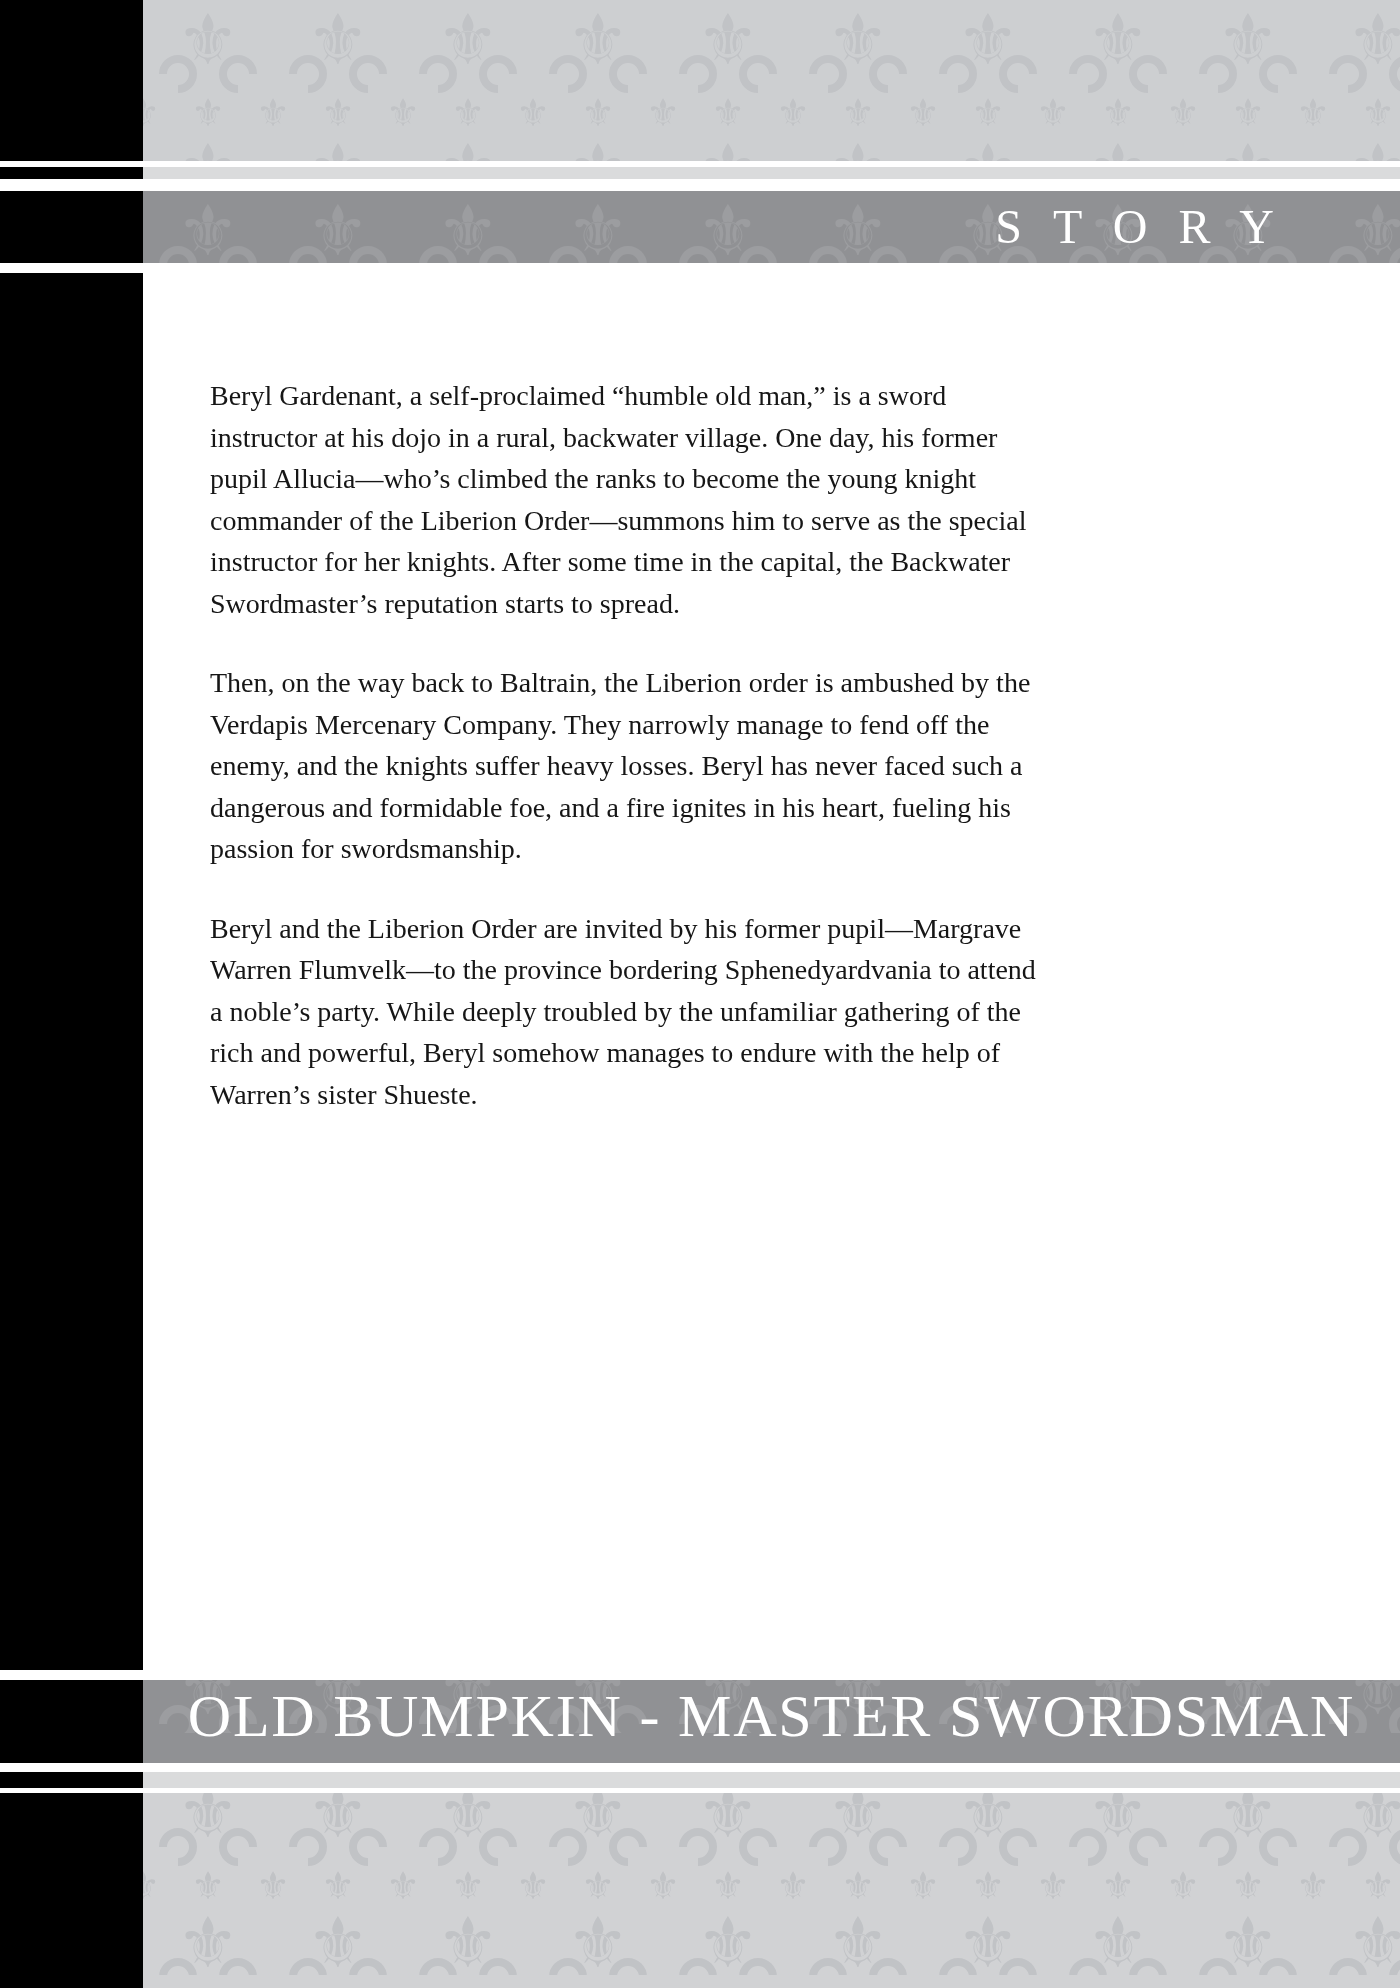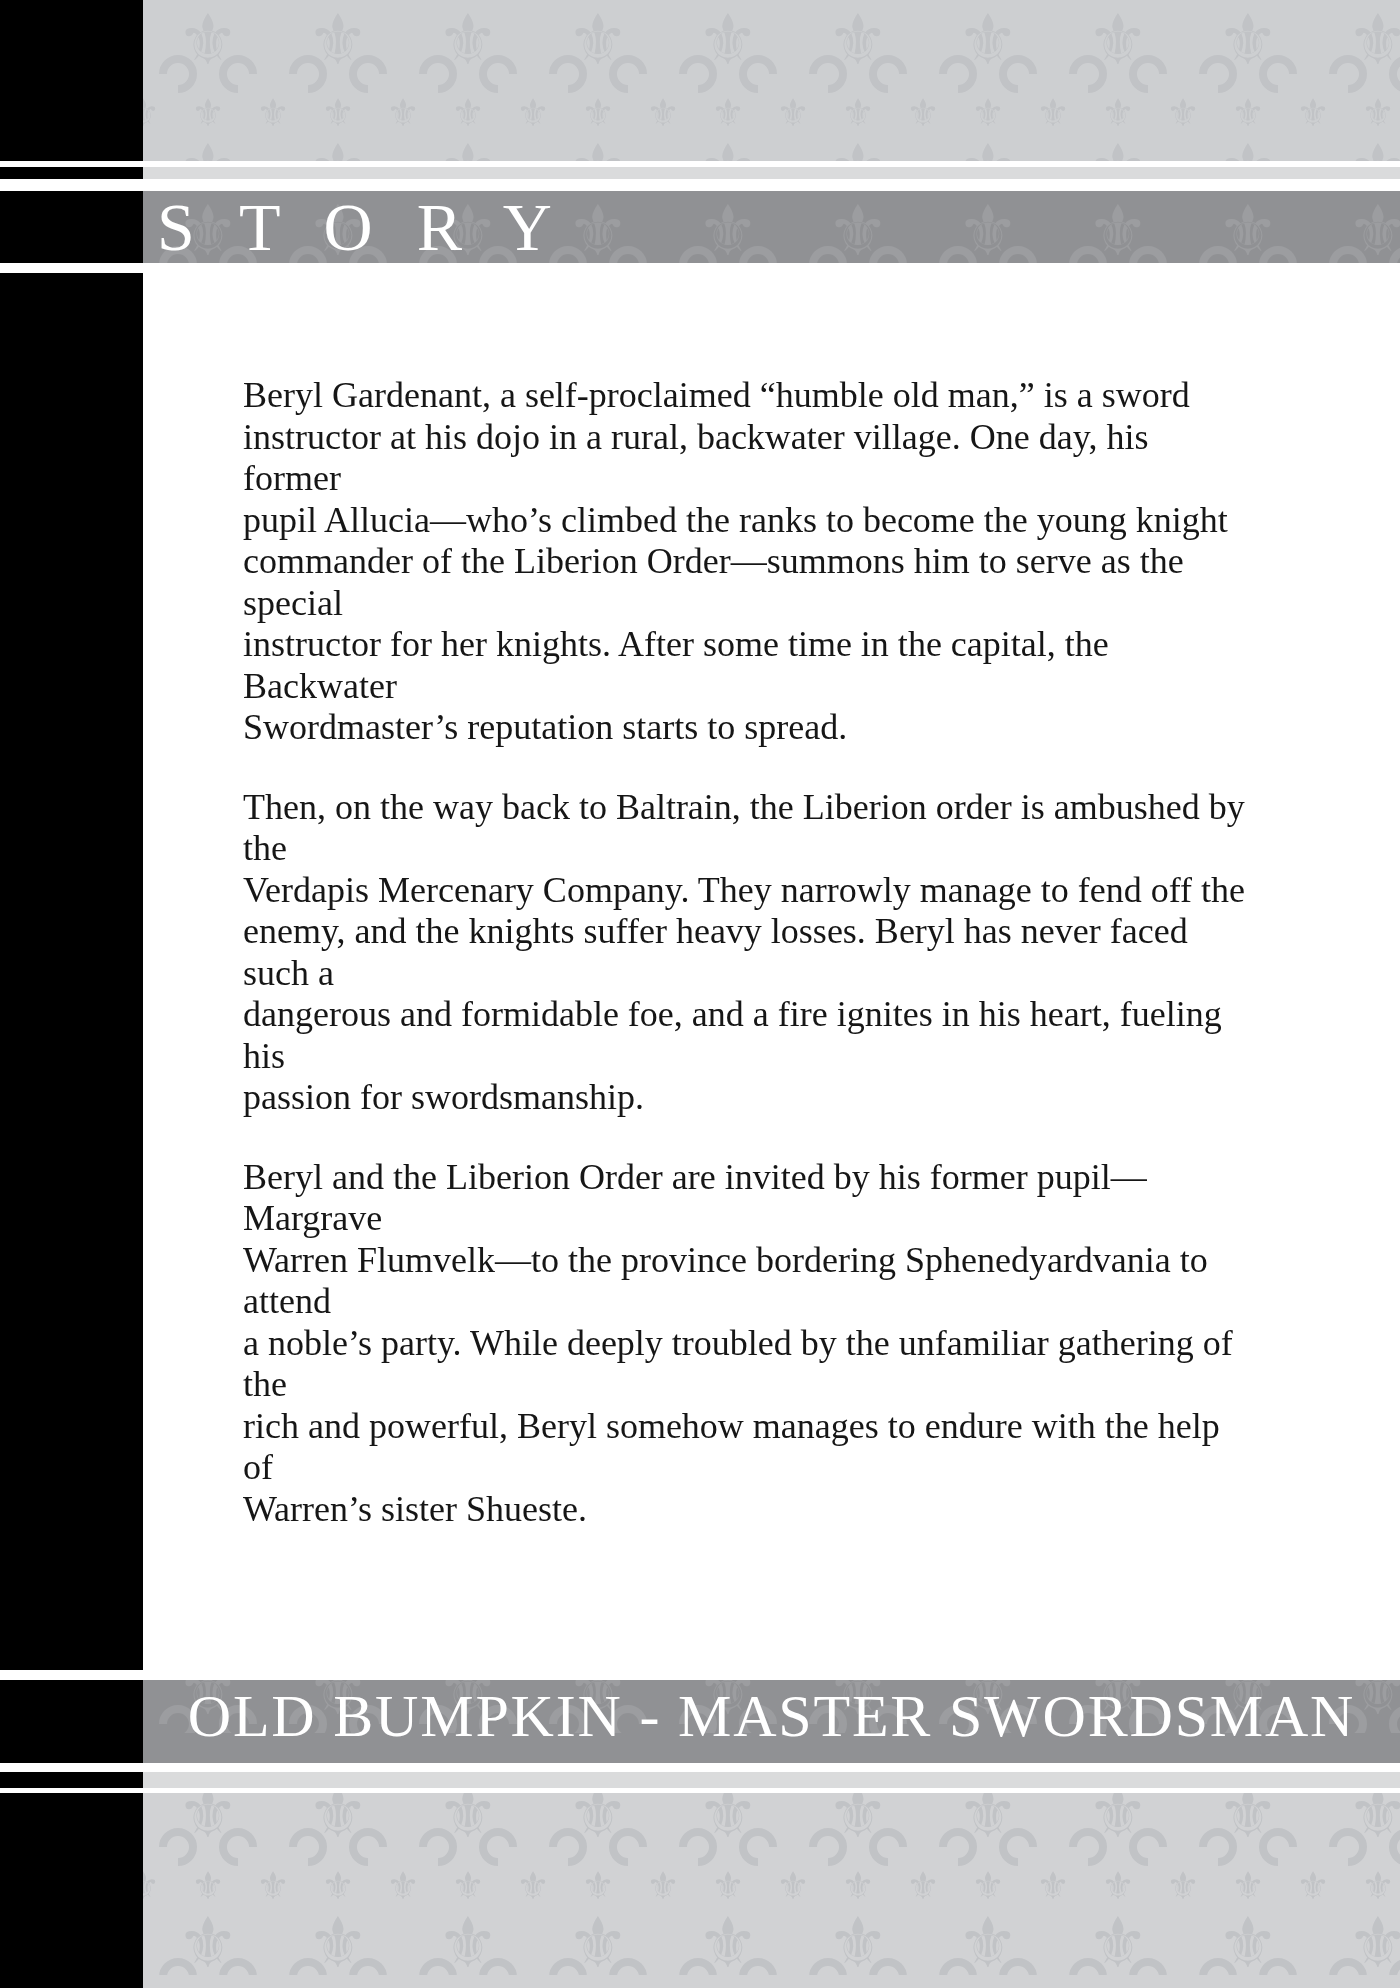--- a/index.html
+++ b/index.html
@@ -37,40 +37,39 @@
   .pat-lighter-bg{background:#dadbdc;}
   .pat-dark-bg{background:#909194;}
   .pat-bottom-bg{background:#d1d2d4;}
 
   .banner-text{
     position:relative;z-index:1;
     color:#ffffff;
     white-space:nowrap;
   }
   .header-banner-text{
-    font-size:68px;line-height:72px;
+    font-size:48px;line-height:72px;
     letter-spacing:0.65em;
-    text-align:left;
+    text-align:right;
     padding-right:95px;
     padding-left:14px;
   }
   .footer-banner-text{
     font-size:60px;line-height:73px;
     letter-spacing:0.03em;
     text-align:center;
   }
 
   .content-zone{background:#ffffff;}
   .story-text{
     padding:102px 0 0 67px;
     width:1010px;
     color:#161616;
-    font-size:36px;
+    font-size:28px;
     line-height:41.5px;
-    margin-left:33px;
   }
   .story-text p{
     margin:0 0 38px 0;
     white-space:pre-line;
   }
   .defs-holder{position:absolute;width:0;height:0;overflow:hidden;}
 </style>
 </head>
 <body>
 

